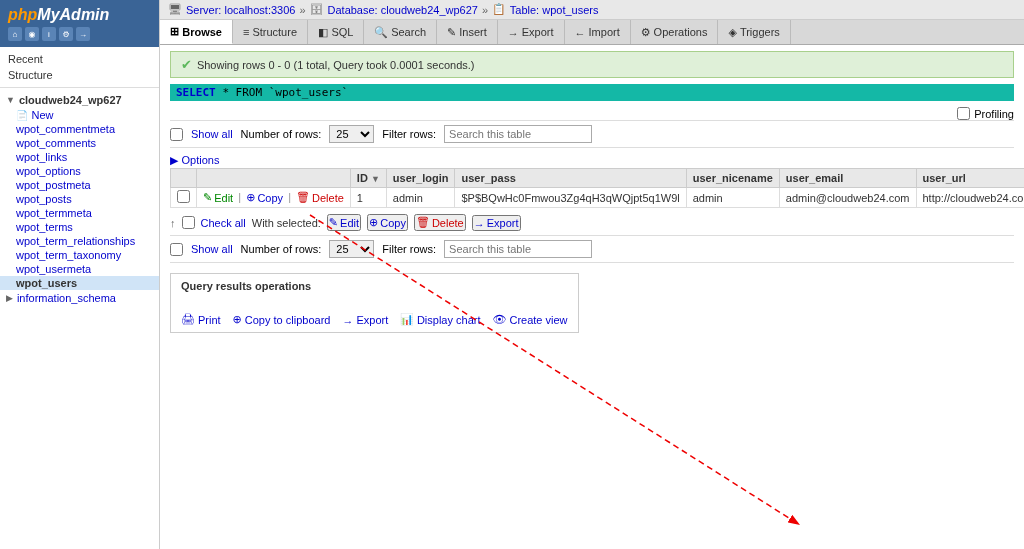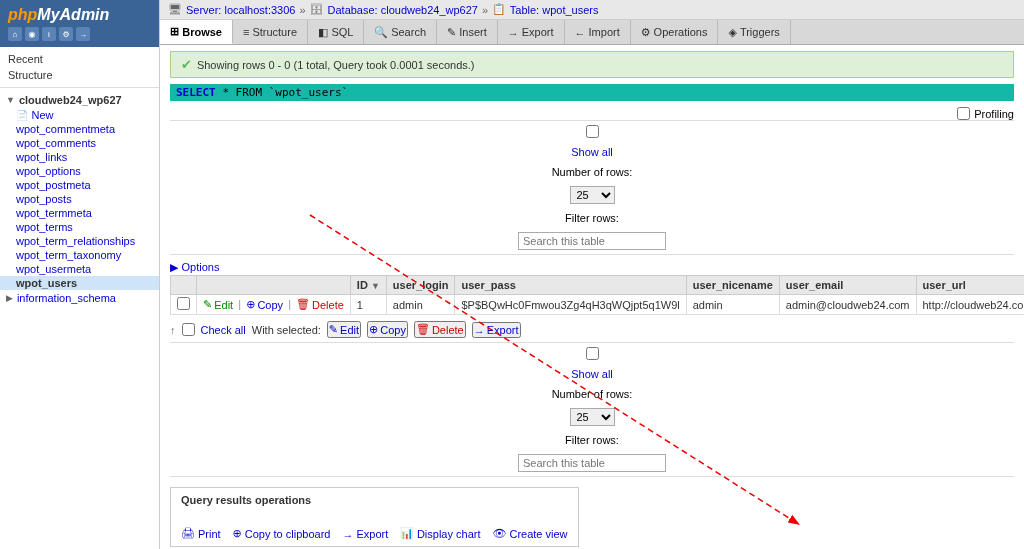--- a/index.html
+++ b/index.html
@@ -41,21 +41,21 @@
     .content { flex: 1; background: #fff; overflow-y: auto; padding: 6px 10px; position: relative; }
 
     
     .success-msg { background: #dff0d8; border: 1px solid #a8d08c; padding: 5px 10px; margin-bottom: 6px; font-size: 11px; color: #333; display: flex; align-items: center; gap: 5px; }
     .success-icon { color: #5cb85c; font-size: 13px; }
 
     .sql-display { background: #14b8a6; border: none; padding: 2px 6px; font-family: monospace; font-size: 11px; color: #000; margin-bottom: 6px; }
     .sql-keyword { color: #00c; font-weight: bold; }
 
     
-    .filter-row { display: flex; align-items: center; gap: 8px; margin-bottom: 6px; padding: 4px 0; border-top: 1px solid #ddd; border-bottom: 1px solid #ddd; flex-direction: column; }
+    .filter-row { display: flex; align-items: center; gap: 8px; margin-bottom: 6px; padding: 4px 0; border-top: 1px solid #ddd; border-bottom: 1px solid #ddd; }
     .filter-row input[type="checkbox"] { margin: 0; }
     .show-all-btn { color: #00c; cursor: pointer; font-size: 11px; text-decoration: none; }
     .num-rows-select { font-size: 11px; padding: 1px 2px; border: 1px solid #aaa; }
     .filter-input { font-size: 11px; padding: 2px 4px; border: 1px solid #aaa; width: 148px; }
 
     
     .options-link { font-size: 11px; color: #00c; cursor: pointer; margin-bottom: 1px; display: inline-block; }
 
     
     .data-table { width: 100%; border-collapse: collapse; font-size: 11px; margin-bottom: 6px; }

